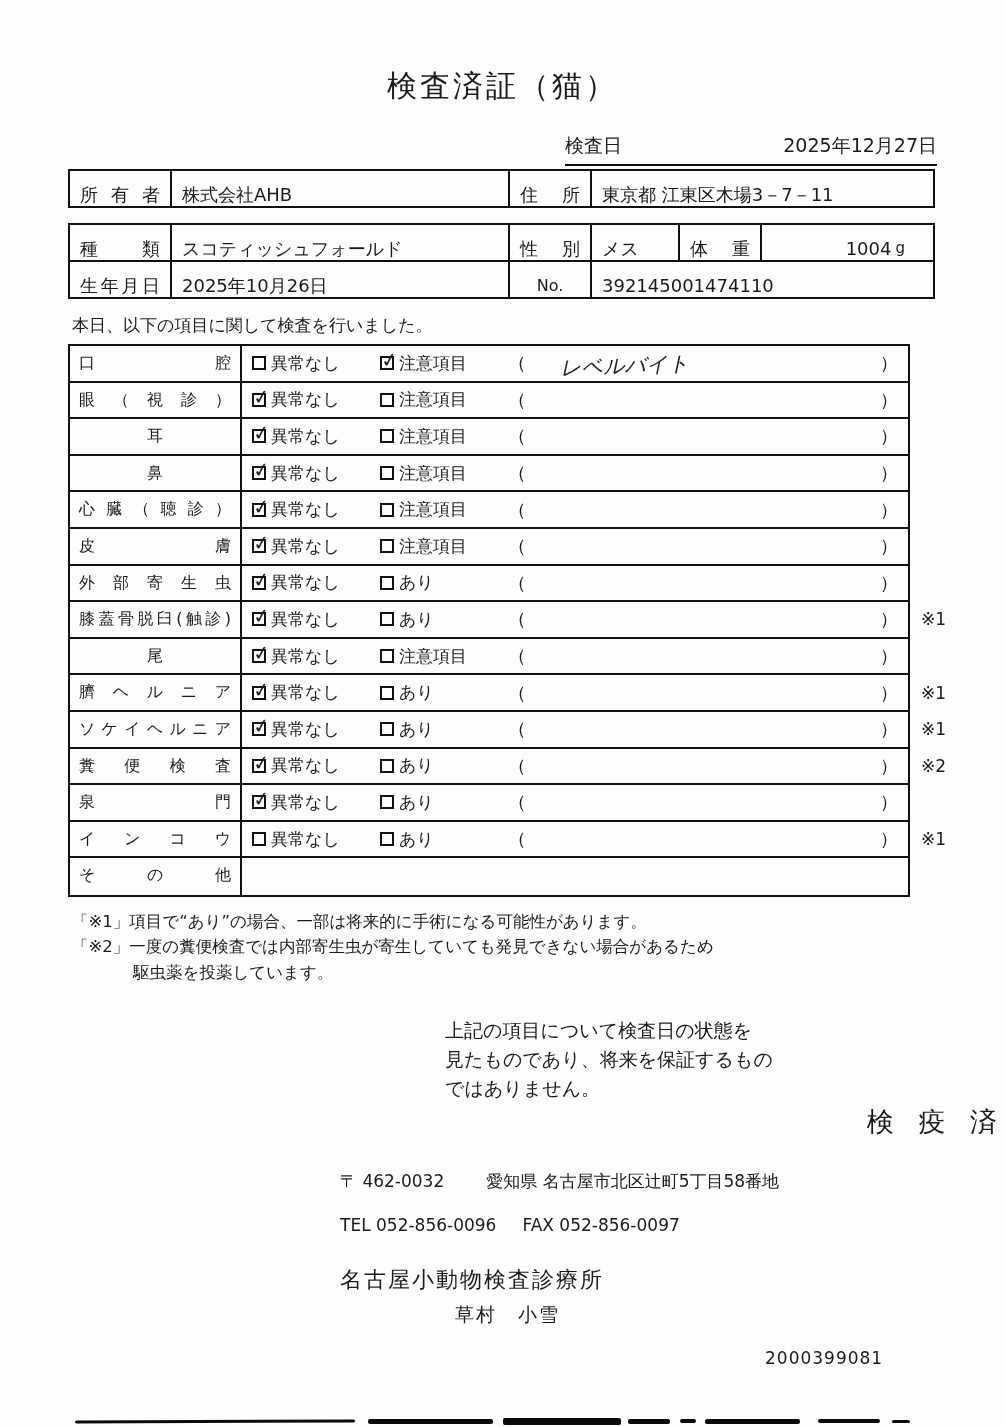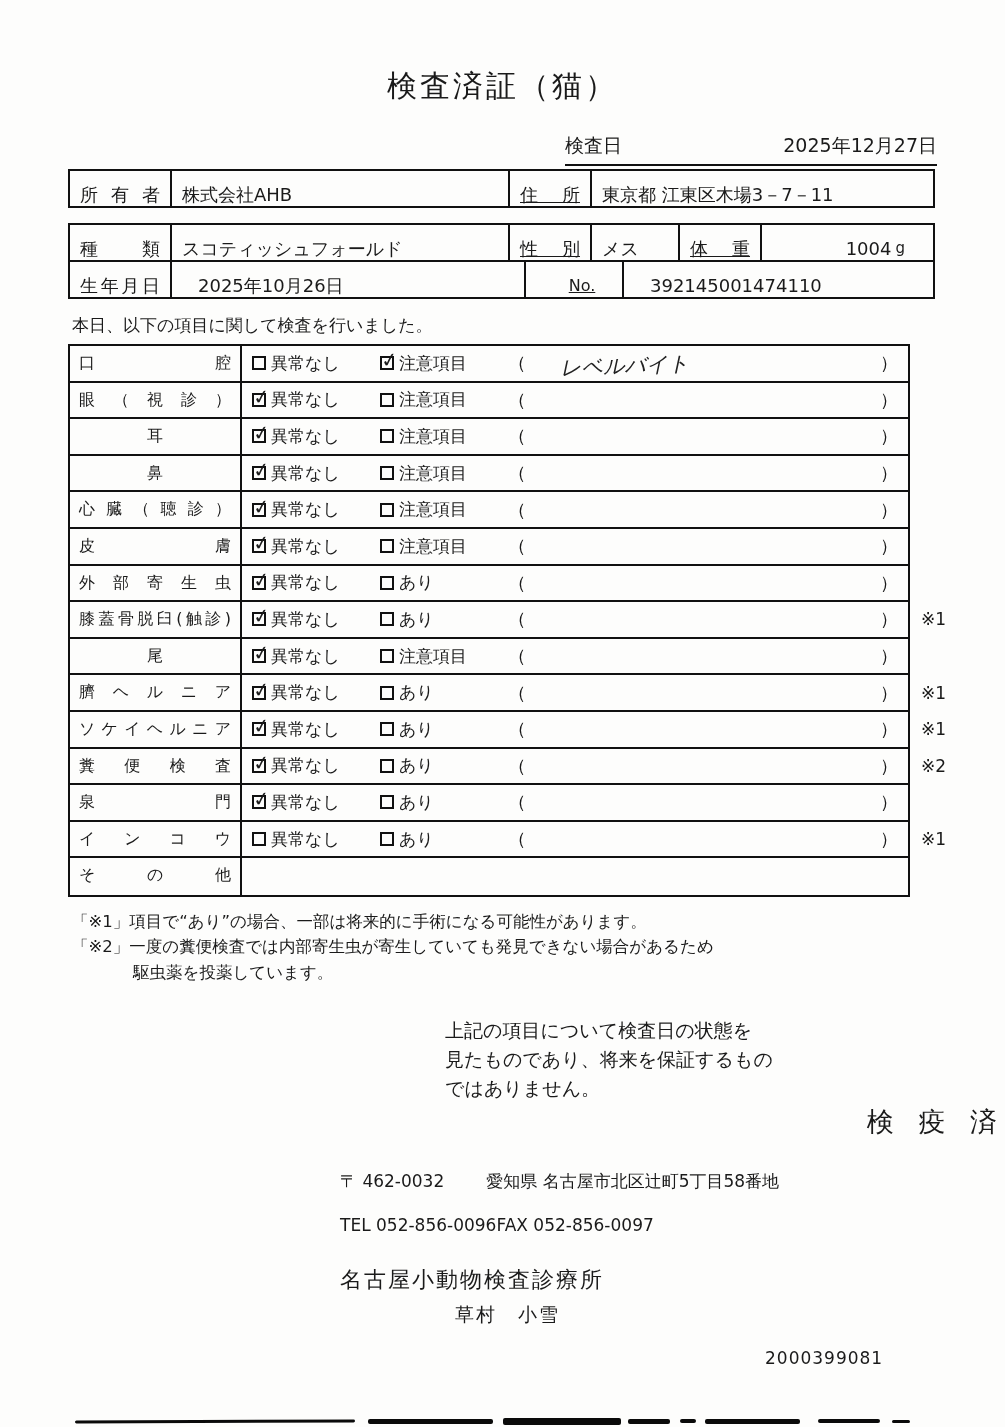--- a/index.html
+++ b/index.html
@@ -15,21 +15,21 @@
     font-size:19px; align-items:flex-end;
   }
   .tbl {
     display:flex; margin-left:68px; width:867px; border:2px solid #111; height:39px;
     font-size:18px;
   }
   .tbl .cell { border-right:2px solid #111; padding:6px 10px; line-height:35px; overflow:hidden; white-space:nowrap; }
   .tbl .cell.last { border-right:none; flex:1; }
   .jlabel { text-align:justify; text-align-last:justify; }
   .center { text-align:center; text-align-last:center; }
-  .w102 { width:102px; } .w338 { width:338px; } .w82 { width:82px;text-decoration:underline; } .w88 { width:88px; }
+  .w102 { width:102px; } .w338 { width:338px; } .w82 { width:82px; } .w88 { width:88px; }
   .weight-cell { display:flex; justify-content:flex-end; gap:4px; padding-right:28px !important; }
   .weight-cell .unit { font-size:15px; }
   .no-label { font-size:16px; }
   .intro { margin:15px 0 0 72px; font-size:17px; }
 
   .checklist { margin:7px 0 0 68px; width:842px; border:2px solid #111; }
   .cl-row { position:relative; display:flex; height:36.6px; border-bottom:2px solid #111; }
   .cl-row:last-child { border-bottom:none; }
   .cl-label {
     width:172px; border-right:2px solid #111; padding:0 9px; font-size:16px;
@@ -48,21 +48,21 @@
   .mark { position:absolute; right:-38px; top:50%; transform:translateY(-50%); font-size:17px; white-space:nowrap; }
 
   .footnotes { margin:12px 0 0 72px; font-size:16.5px; line-height:1.55; }
   .footnotes .indent { margin-left:61px; }
 
   .bottom-row { display:flex; align-items:flex-end; margin:30px 0 0 72px;flex-direction:column; }
   .disclaimer { font-size:19px; line-height:1.55; width:560px; }
   .stamp { font-size:27px; letter-spacing:8px; margin:0 0 6px 72px; white-space:nowrap; }
 
   .addr-line { margin:24px 0 0 340px; font-size:17px; display:flex; gap:42px; white-space:nowrap; }
-  .tel-line { margin:22px 0 0 340px; font-size:17px; display:flex; white-space:nowrap; }
+  .tel-line { margin:22px 0 0 340px; font-size:17px; display:flex; gap:26px; white-space:nowrap; }
   .clinic-name { margin:30px 0 0 340px; font-size:22px; letter-spacing:2px; }
   .clinic-person { margin:7px 0 0 455px; font-size:19px; letter-spacing:2px; }
   .serial { margin:20px 0 0 765px; font-size:17px; letter-spacing:1px; }
 
   .artifact { position:absolute; background:#0a0a0a; border-radius:2px; }
 </style>
 </head>
 <body>
 
 <div class="page">
@@ -86,21 +86,21 @@
     <div class="cell w338">スコティッシュフォールド</div>
     <div class="cell jlabel w82">性別</div>
     <div class="cell w88">メス</div>
     <div class="cell jlabel w82">体重</div>
     <div class="cell last weight-cell">
       <span>1004</span>
       <span class="unit">g</span>
     </div>
   </div>
 
-  <div class="tbl" style="margin-top:-2px;gap:16px;">
+  <div class="tbl" style="margin-top:-2px;">
     <div class="cell jlabel w102">生年月日</div>
     <div class="cell w338">2025年10月26日</div>
     <div class="cell center w82 no-label">No.</div>
     <div class="cell last">392145001474110</div>
   </div>
 
   <div class="intro">本日、以下の項目に関して検査を行いました。</div>
 
   <div class="checklist">
       <div class="cl-row">

